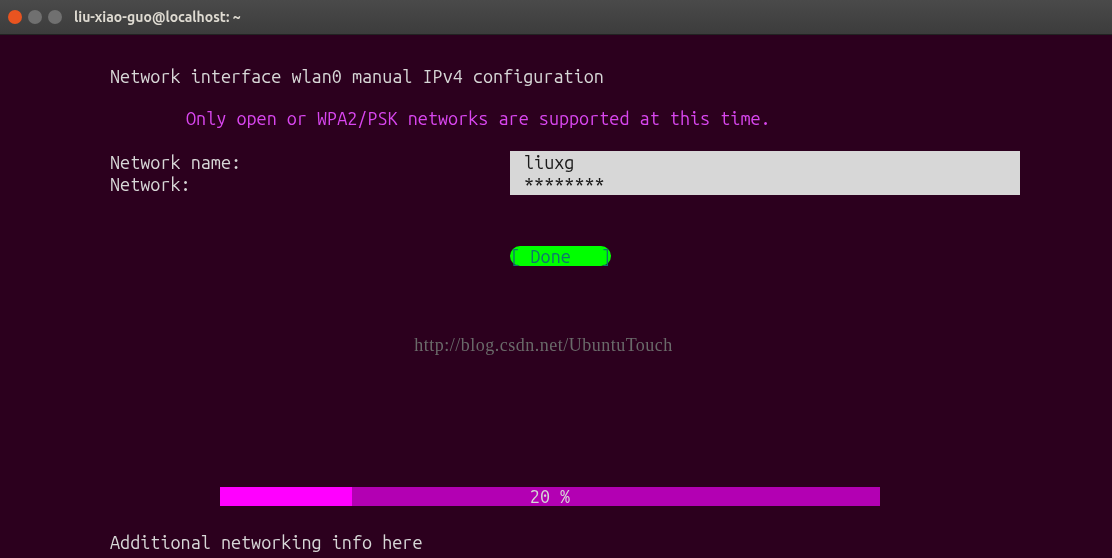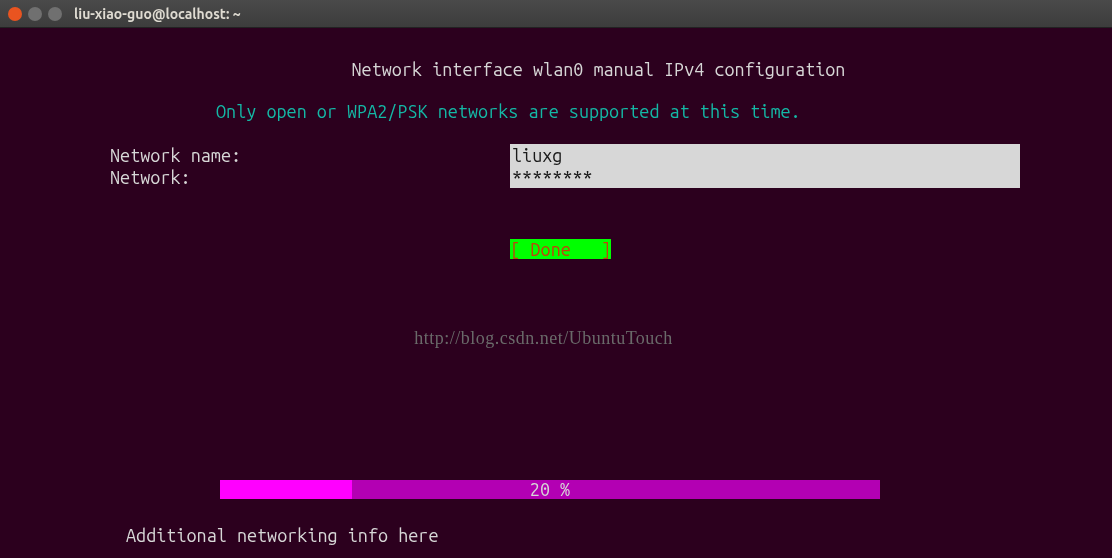--- a/index.html
+++ b/index.html
@@ -10,21 +10,21 @@
     body {
       width: 1112px;
       height: 558px;
       font-family: "Ubuntu Mono", "DejaVu Sans Mono", "Courier New", monospace;
       font-size: 18px;
       background: #2c001e;
       color: #d7d7d7;
       overflow: hidden;
     }
     .titlebar {
-      height: 28px;
+      height: 35px;
       background: linear-gradient(to bottom, #4a4a4a, #3c3c3c);
       display: flex;
       align-items: center;
       padding: 0 8px;
       border-bottom: 1px solid #222;
       text-align: center;
     }
     .window-controls {
       display: flex;
       gap: 6px;
@@ -48,56 +48,56 @@
     }
     .terminal {
       padding: 30px 25px 0 110px;
       position: relative;
       height: 530px;
       line-height: 22px;
     }
     .header-line {
       white-space: pre;
       margin-bottom: 20px;
-      text-align: center;
     }
     .subtitle {
-      color: #14b8a6;
+      color: #d946ef;
       white-space: pre;
-      margin-left: 106px;
+      margin-left: 76px;
       margin-bottom: 22px;
     }
     .form-row {
       display: flex;
       gap: 40px;
     }
     .form-label {
       width: 360px;
       white-space: pre;
     }
     .input-field {
       background: #d7d7d7;
       color: #1a1a1a;
       display: inline-block;
       width: 510px;
-      padding: 0 2px;
+      padding: 0 14px;
       white-space: pre;
     }
     .input-area {
       margin-bottom: 28px;
     }
     .button-row {
       margin-left: 360px;
       white-space: pre;
     }
     .btn-done {
       background: #00ff00;
-      color: #c2410c;
+      color: #0f766e;
       display: inline;
       white-space: pre;
+      border-radius: 10px;
     }
     .btn-cancel {
       white-space: pre;
       display: inline;
     }
     .watermark {
       color: #6a6a6a;
       text-align: center;
       margin-top: 45px;
       margin-left: -110px;
@@ -135,21 +135,20 @@
       left: 0;
       width: 660px;
       text-align: center;
       color: #d7d7d7;
       line-height: 19px;
     }
     .footer-text {
       position: absolute;
       bottom: 12px;
       left: 110px;
-      margin-left: 16px;
     }
   </style>
 </head>
 <body>
 
 <div class="titlebar">
   <div class="window-controls">
     <span class="window-btn btn-close"></span>
     <span class="window-btn btn-min"></span>
     <span class="window-btn btn-max"></span>

